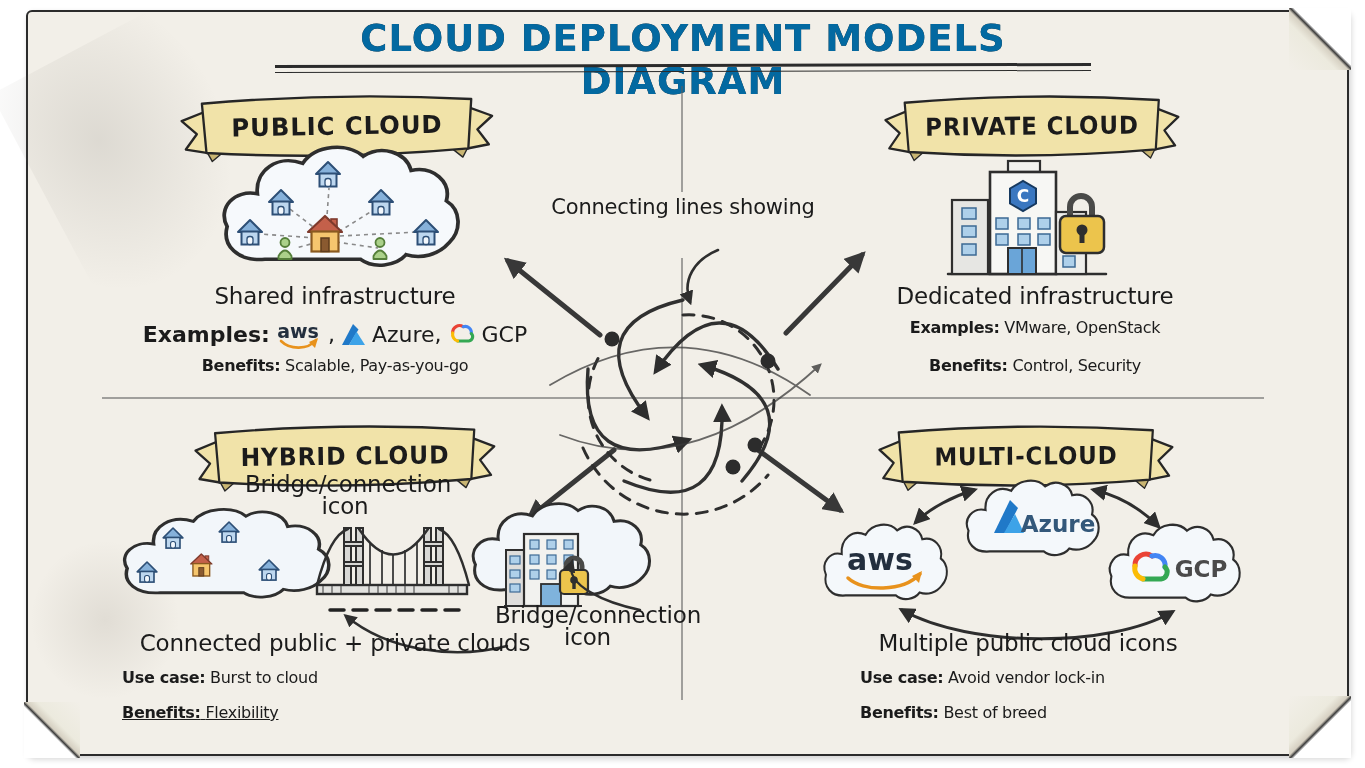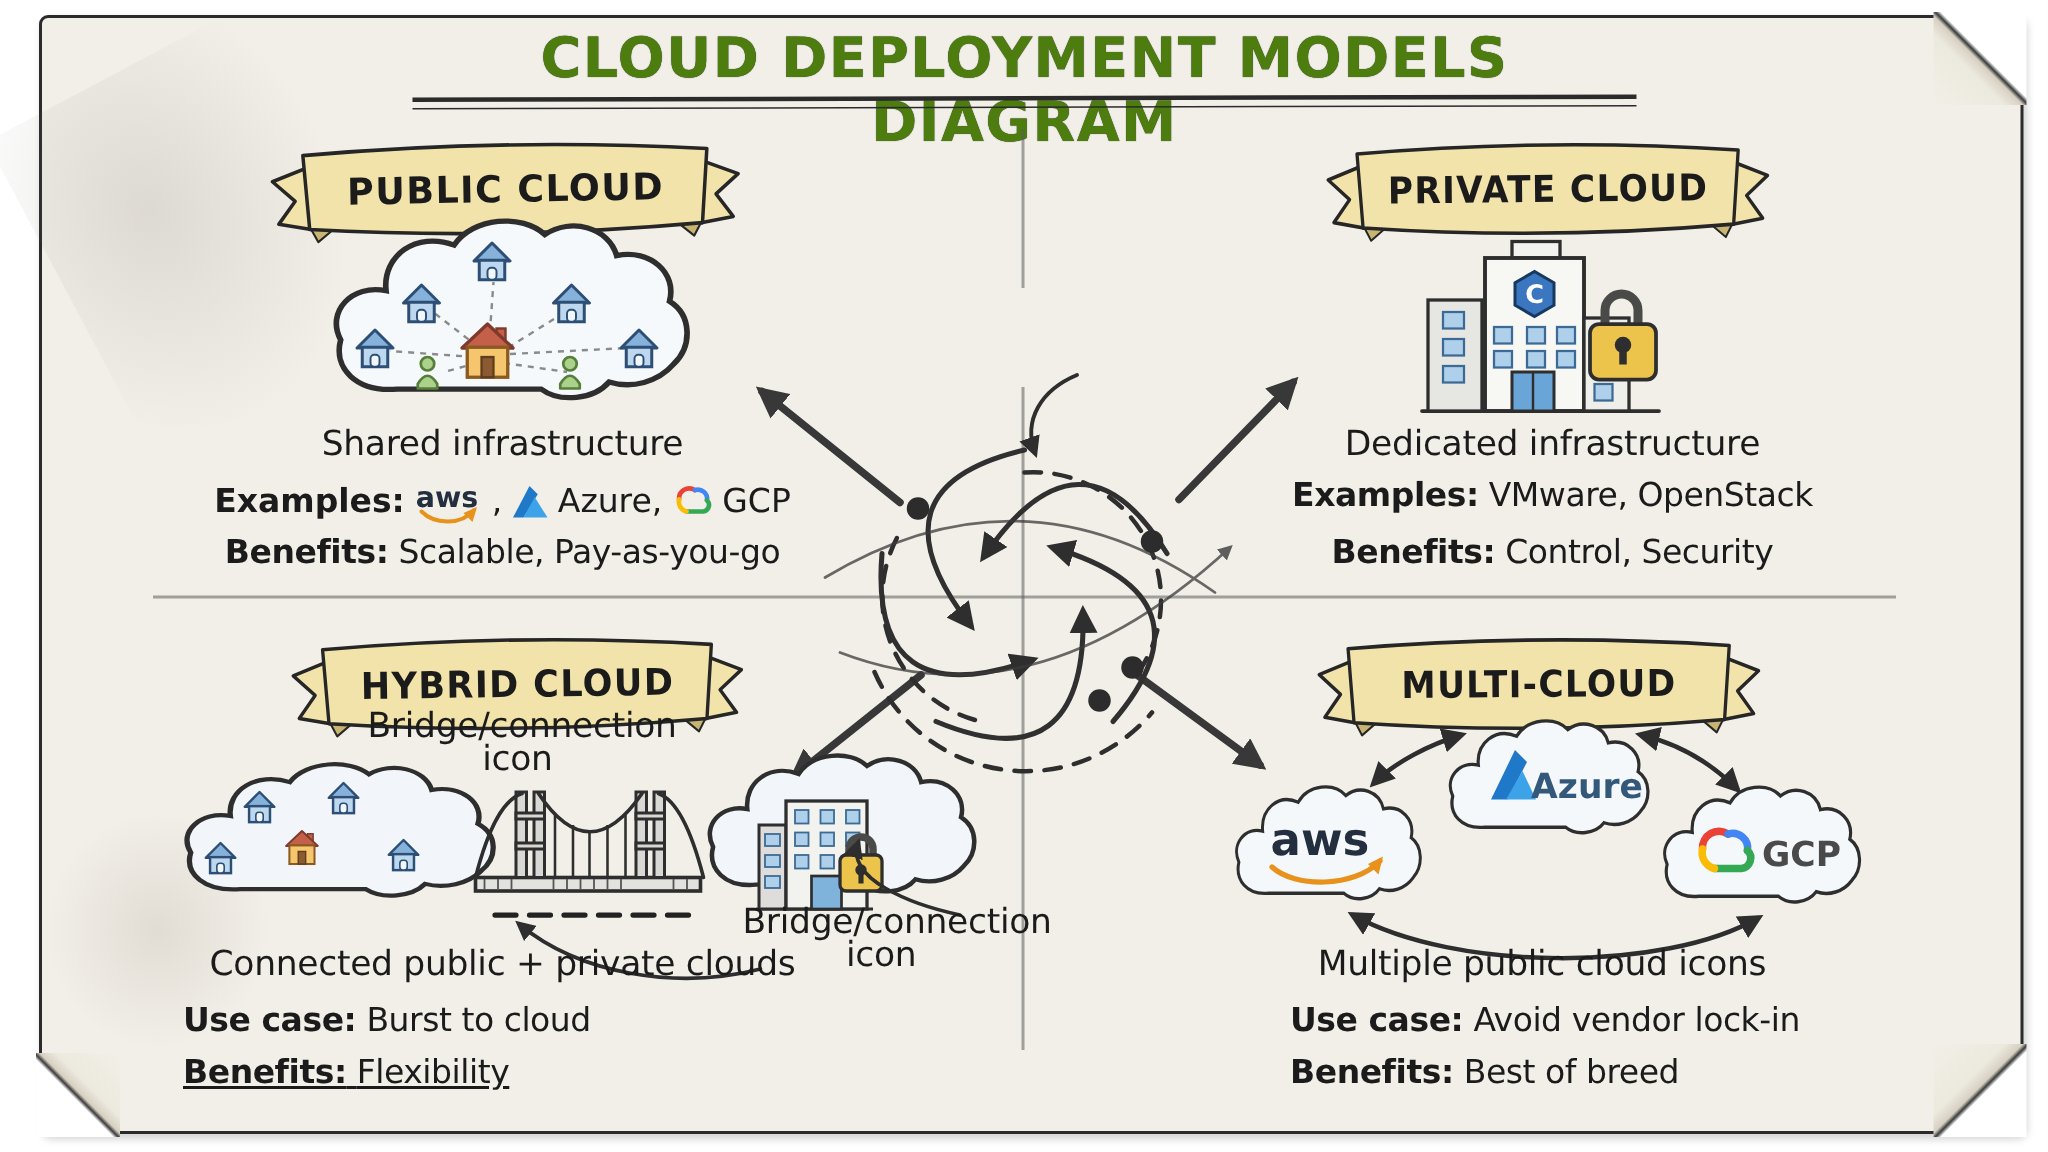--- a/index.html
+++ b/index.html
@@ -16,34 +16,34 @@
   .smudge2{left:30px;top:540px;width:150px;height:160px;
            background:radial-gradient(ellipse,rgba(120,110,95,.14),transparent 70%);}
   .curl{pointer-events:none;}
   .curl-tr{top:8px;right:14px;width:62px;height:62px;
            background:linear-gradient(225deg,#ffffff 46%,#3a3a3a 49%,#d6d0c2 52%,#eceade 62%,#f2efe8 100%);}
   .curl-bl{bottom:10px;left:24px;width:56px;height:56px;
            background:linear-gradient(45deg,#ffffff 46%,#3a3a3a 49%,#d6d0c2 52%,#eceade 62%,#f2efe8 100%);}
   .curl-br{bottom:10px;right:14px;width:62px;height:62px;
            background:linear-gradient(315deg,#ffffff 46%,#3a3a3a 49%,#d6d0c2 52%,#eceade 62%,#f2efe8 100%);}
   .title{left:273px;top:17px;width:820px;text-align:center;font-size:37px;font-weight:700;
-         letter-spacing:1px;color:#4d7c0f;text-shadow:0 0 .6px #272727;}
+         letter-spacing:1px;color:#0369a1;text-shadow:0 0 .6px #272727;}
   .title-underline{left:275px;top:64px;width:816px;height:4px;
          border-top:3.5px solid #2b2b2b;border-bottom:1.5px solid #2b2b2b;transform:rotate(-.15deg);}
   .vdiv,.hdiv{background:#5c5c5c;opacity:.55;}
   .vdiv1{left:681px;top:86px;width:2px;height:106px;}
   .vdiv2{left:681px;top:258px;width:2px;height:442px;}
   .hdiv{left:102px;top:397px;width:1162px;height:2px;}
   .ribbon{overflow:visible;}
   .ribbon polygon,.ribbon path{fill:#f1e3a9;stroke:#262626;stroke-width:2.5;stroke-linejoin:round;}
   .ribbon .fold{fill:#c9b572;stroke:#262626;stroke-width:1.5;}
   .ribbon text{font-family:"DejaVu Sans","Liberation Sans",sans-serif;font-size:26px;font-weight:700;
          text-anchor:middle;fill:#1b1b1b;letter-spacing:1px;}
   .subtitle{font-size:23px;font-weight:400;text-align:center;letter-spacing:-.2px;}
-  .line{font-size:22px;letter-spacing:-.3px;white-space:nowrap;}
+  .line{font-size:16px;letter-spacing:-.3px;white-space:nowrap;}
   .line .b{font-weight:700;}
   .center-line{text-align:center;}
   .exrow{display:flex;align-items:center;justify-content:center;gap:5px;font-size:22px;}
   .exrow .b{font-weight:700;}
   .handlabel{font-size:23px;line-height:22px;text-align:center;letter-spacing:-.2px;}
   .centerlabel{font-size:21px;line-height:28px;text-align:center;letter-spacing:-.2px;}
   svg{display:block;}
   .sk{stroke:#2e2e2e;stroke-linecap:round;stroke-linejoin:round;fill:none;}
 </style>
 </head>
@@ -83,20 +83,21 @@
   <div class="abs smudge smudge2"></div>
 
   <div class="abs title">CLOUD DEPLOYMENT MODELS DIAGRAM</div>
   <div class="abs title-underline"></div>
 
   <div class="abs vdiv vdiv1"></div>
   <div class="abs vdiv vdiv2"></div>
   <div class="abs hdiv"></div>
 
   <div class="abs centerlabel" style="left:533px;top:193px;width:300px;">
+    <div>Connecting lines showing</div>
   </div>
   <svg class="abs" style="left:652px;top:246px;" width="84" height="62" viewBox="0 0 84 62">
     <path class="sk" d="M66,4 C42,14 30,34 38,56" stroke-width="2.6" marker-end="url(#mh)"></path>
   </svg>
 
   <svg class="abs" style="left:488px;top:243px;" width="392" height="312" viewBox="0 0 392 312">
 
     <g stroke="#383838" stroke-width="5" stroke-linecap="round" fill="none">
       <path d="M112,92 L20,18" marker-end="url(#mhb)"></path>
       <path d="M298,90 L374,12" marker-end="url(#mhb)"></path>

